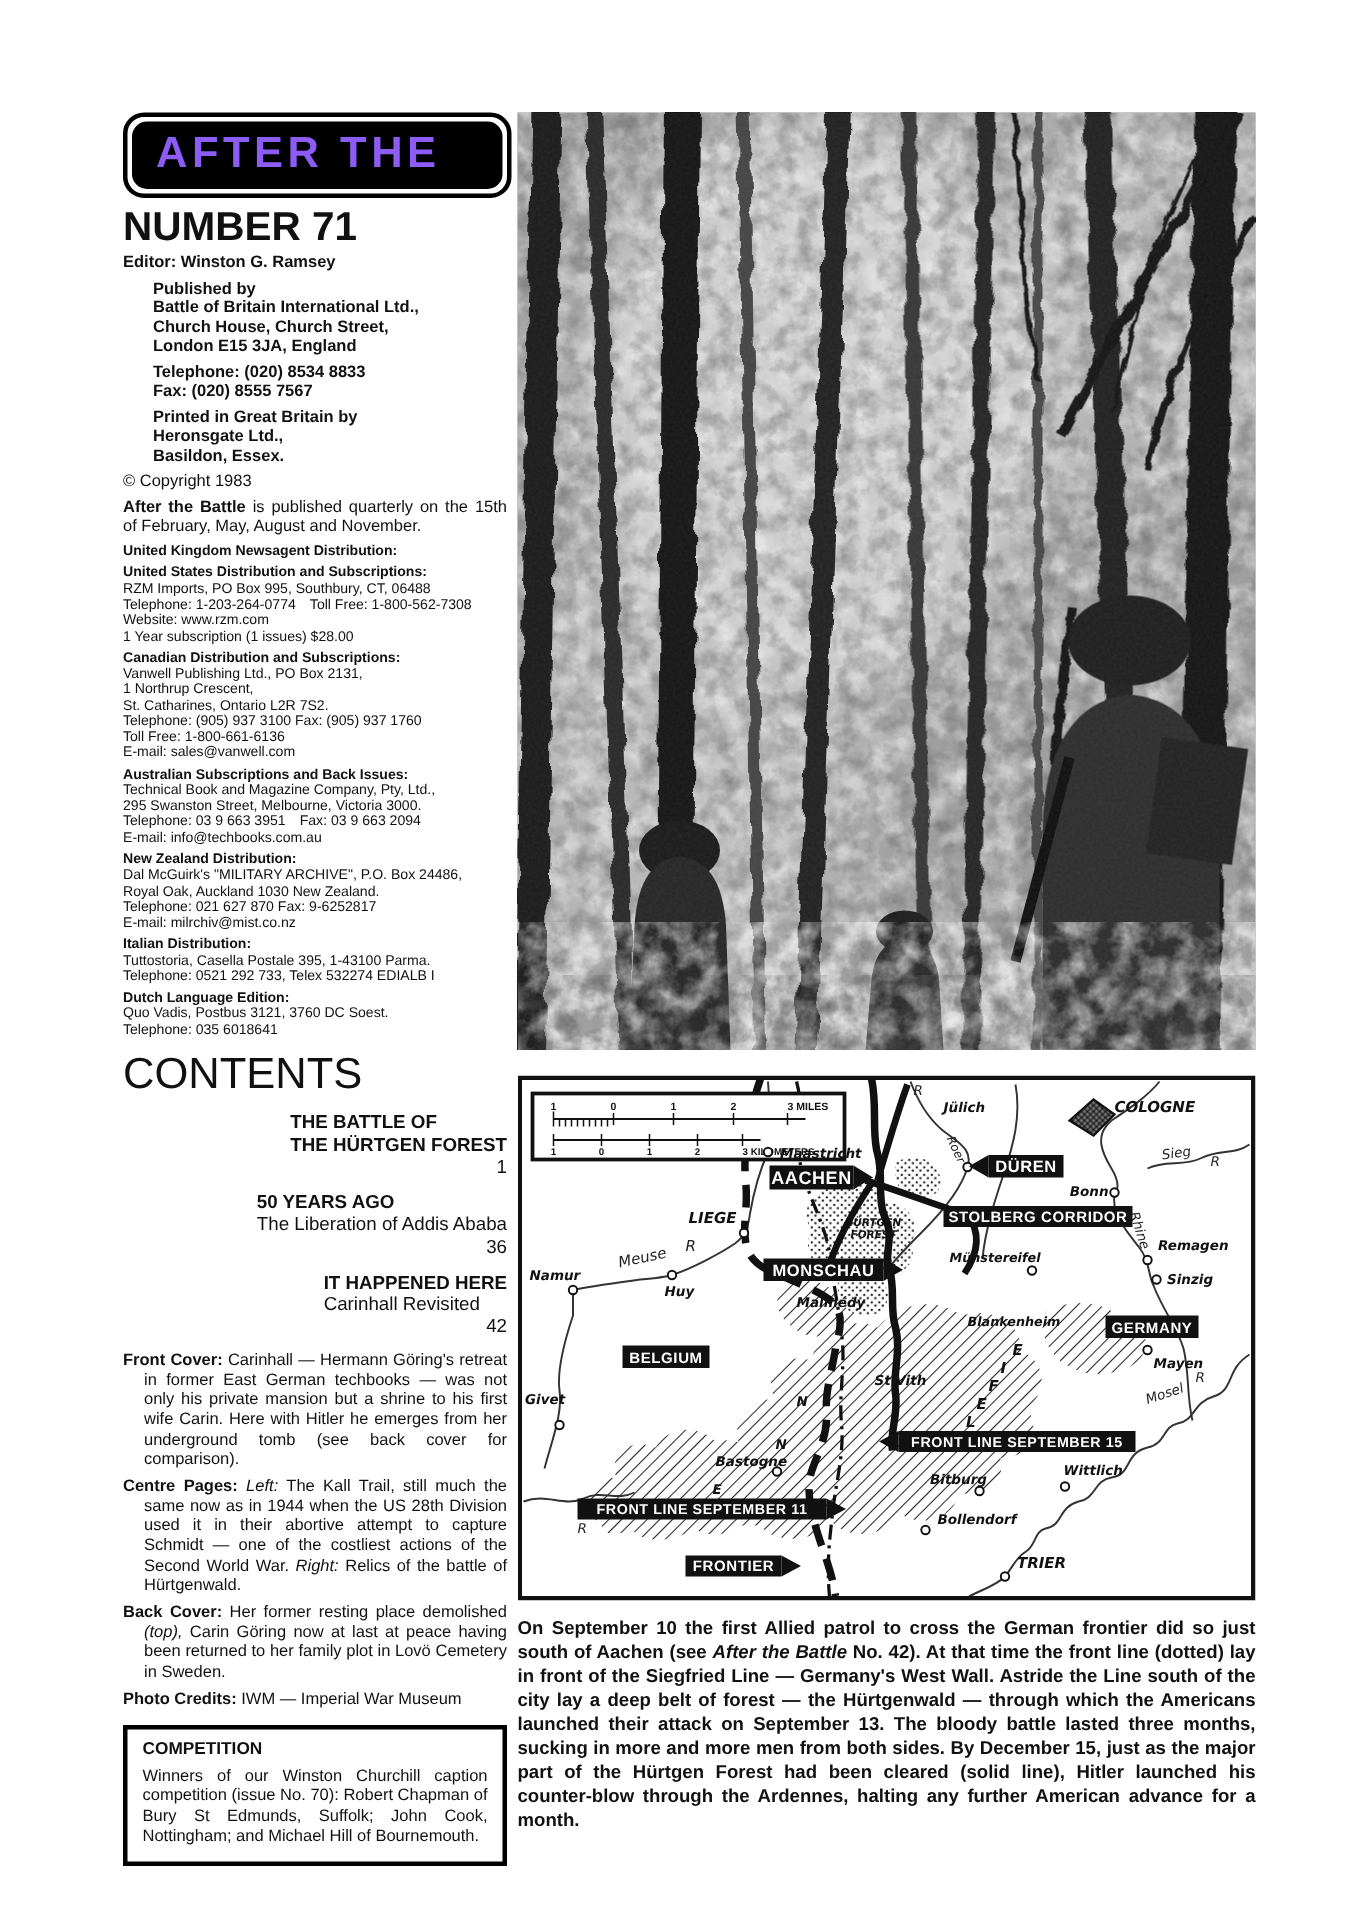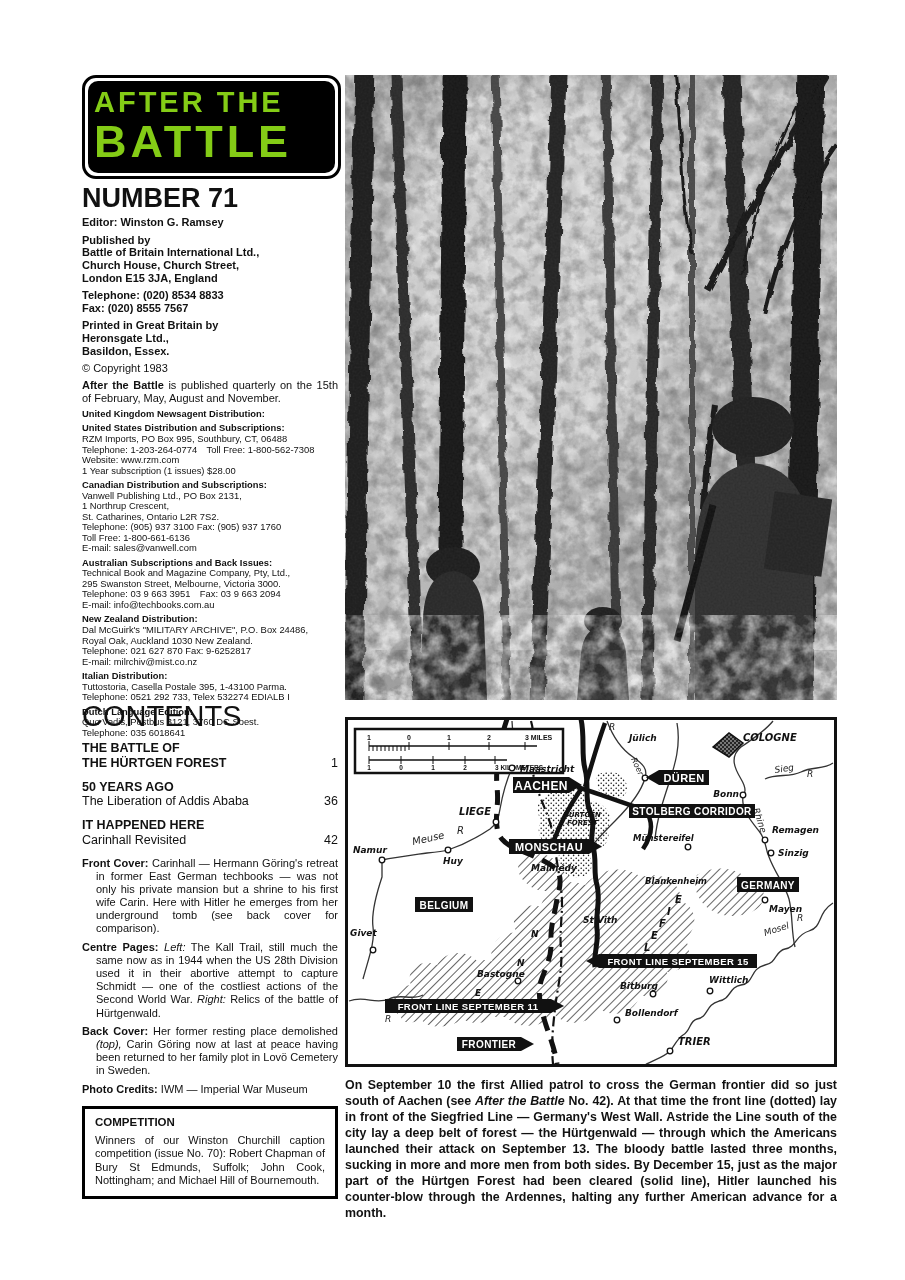--- a/index.html
+++ b/index.html
@@ -2,33 +2,33 @@
 <html><head>
 <meta charset="utf-8">
 <style>
   html,body{margin:0;padding:0;background:#e8e8e8;}
   .page{position:relative;width:905px;height:1280px;background:#ffffff;margin:0 auto;
         font-family:"Liberation Sans",sans-serif;color:#111;overflow:hidden;}
   
   .left-col{position:absolute;left:82px;top:75px;width:256px;}
   .col2{position:absolute;left:82px;top:700px;width:256px;}
   .masthead-outer{border:3px solid #000;border-radius:14px;padding:3px;width:247px;}
-  .masthead{background:#000;border-radius:10px;color:#84cc16;padding:7px 10px 9px 6px;}
+  .masthead{background:#000;border-radius:10px;color:#8b5cf6;padding:7px 10px 9px 16px;}
   .mast1{font-size:29px;font-weight:900;letter-spacing:3px;line-height:1.0;}
   .mast2{font-size:45px;font-weight:900;letter-spacing:4px;line-height:1.0;margin-top:2px;}
   .issue-no{font-size:27px;font-weight:900;letter-spacing:0;margin:4px 0 2px 0;}
   .publine{font-size:11px;font-weight:bold;line-height:1.15;}
-  .pub-block{margin-top:5px;}
+  .pub-block{margin-top:5px;margin-left:20px;}
   .copyright{font-size:11px;margin-top:5px;}
   .quarterly{font-size:11px;line-height:1.16;margin-top:5px;text-align:justify;}
   .dist{margin-top:4px;}
   .dist-title{font-size:9.4px;font-weight:bold;line-height:1.12;}
   .dist-line{font-size:9.4px;line-height:1.12;}
   .contents-h{font-size:29px;font-weight:400;letter-spacing:0;margin:0 0 8px 0;}
-  .toc-item{display:flex;align-items:flex-end;margin-bottom:9px;}
+  .toc-item{display:flex;align-items:flex-end;margin-bottom:9px;flex-direction:column;}
   .toc-text{flex:1;}
   .toc-title{font-size:12.5px;font-weight:bold;line-height:1.18;}
   .toc-sub{font-size:12.5px;line-height:1.18;}
   .toc-page{font-size:12.5px;line-height:1.18;padding-left:6px;}
   .note{font-size:11px;line-height:1.2;text-align:justify;margin:0 0 5px 0;
         padding-left:14px;text-indent:-14px;}
   .comp-box{border:3px solid #000;margin-top:10px;padding:7px 10px 9px 10px;}
   .comp-title{font-size:11.5px;font-weight:bold;text-align:left;margin-bottom:6px;}
   .comp-body{font-size:11px;line-height:1.22;text-align:justify;}
   
@@ -41,21 +41,20 @@
 </head>
 <body>
 
 <div class="page">
 
   <div class="left-col">
 
     <div class="masthead-outer">
       <div class="masthead">
         <div class="mast1">AFTER THE</div>
-        <div class="mast2">BATTLE</div>
       </div>
     </div>
 
     <div class="issue-no">NUMBER 71</div>
 
     <div class="publine">Editor: Winston G. Ramsey</div>
 
     <div class="pub-block">
 
     <div class="publine">Published by</div>

